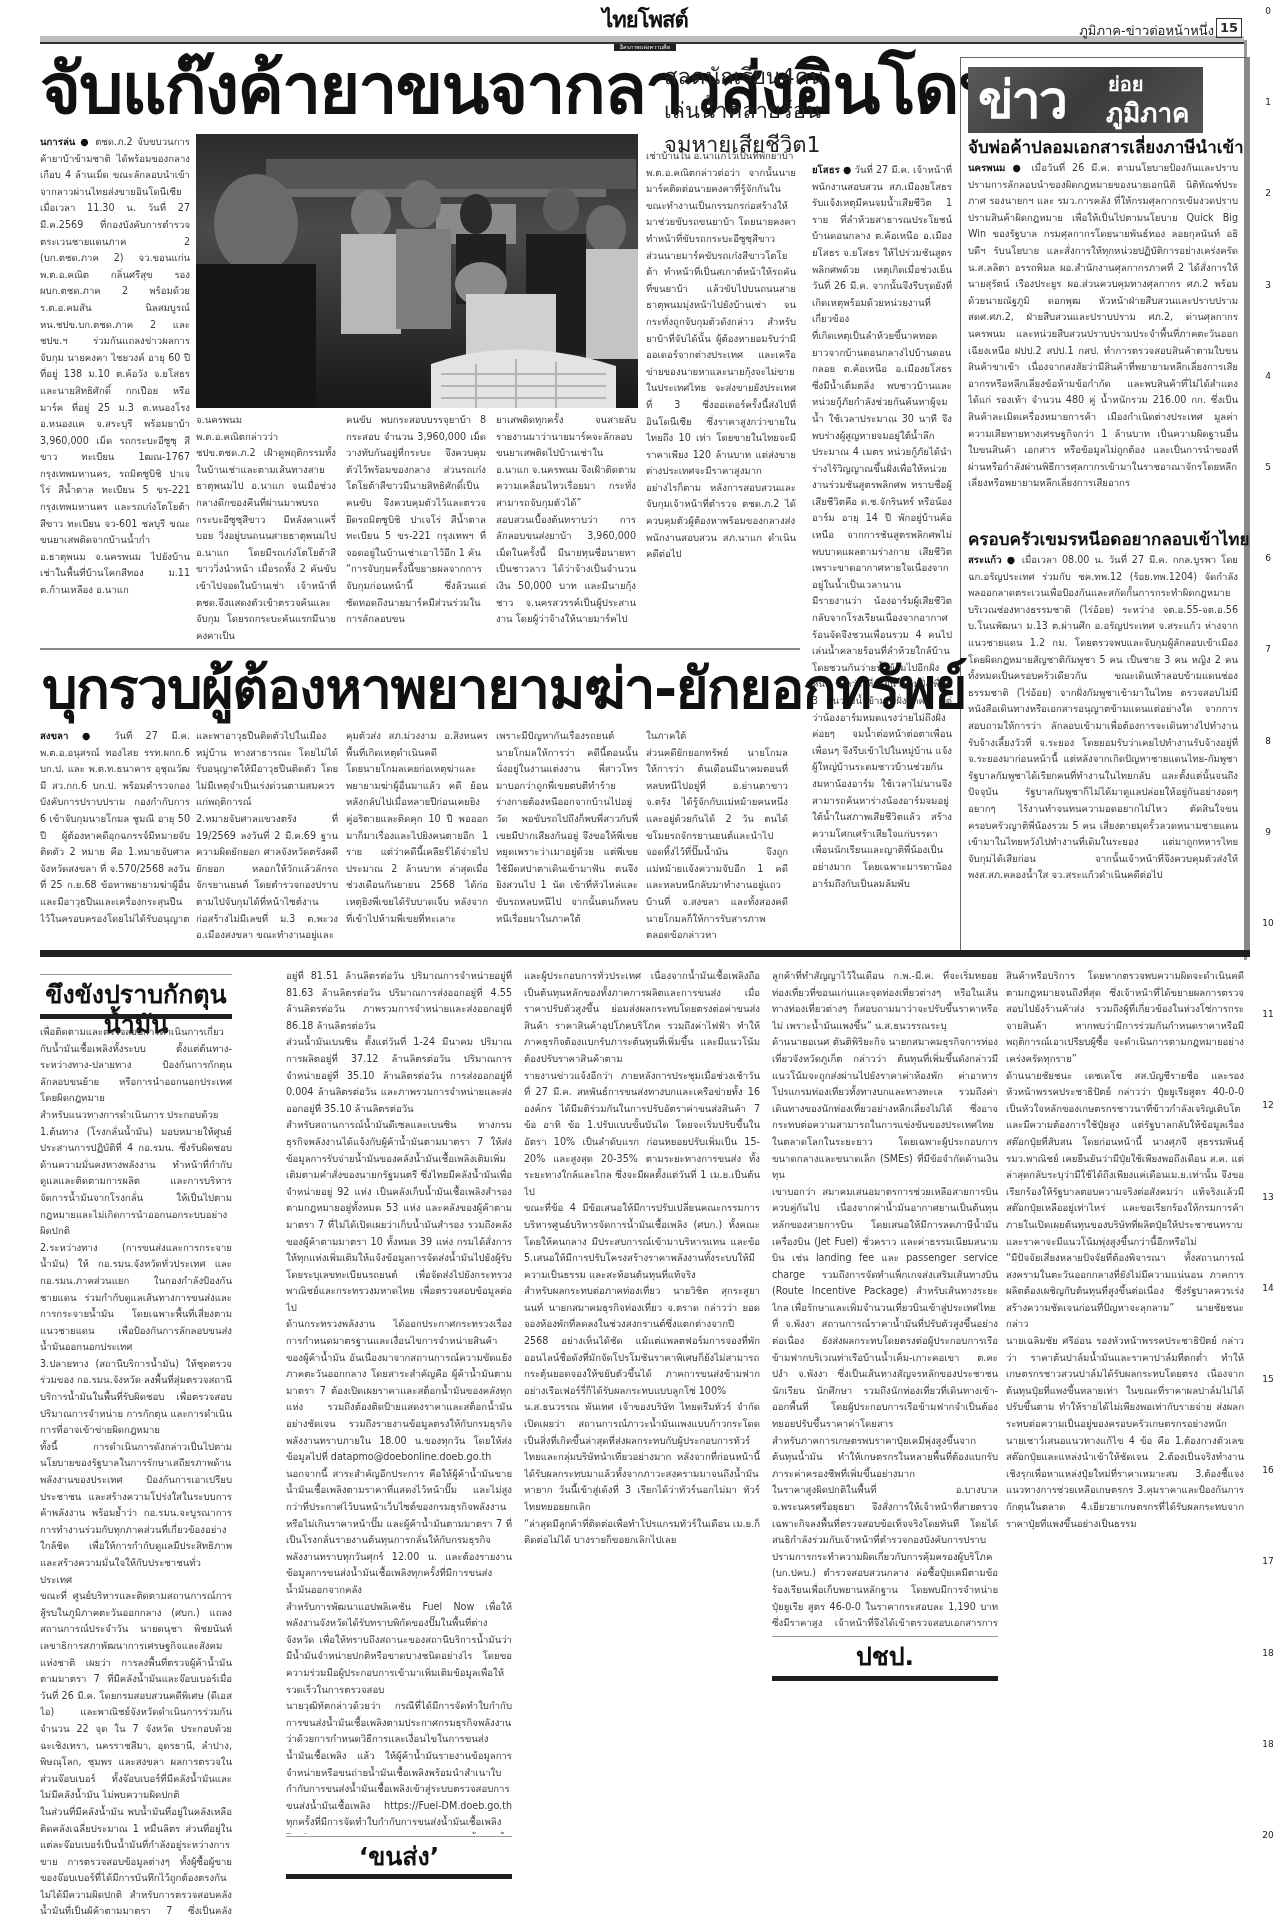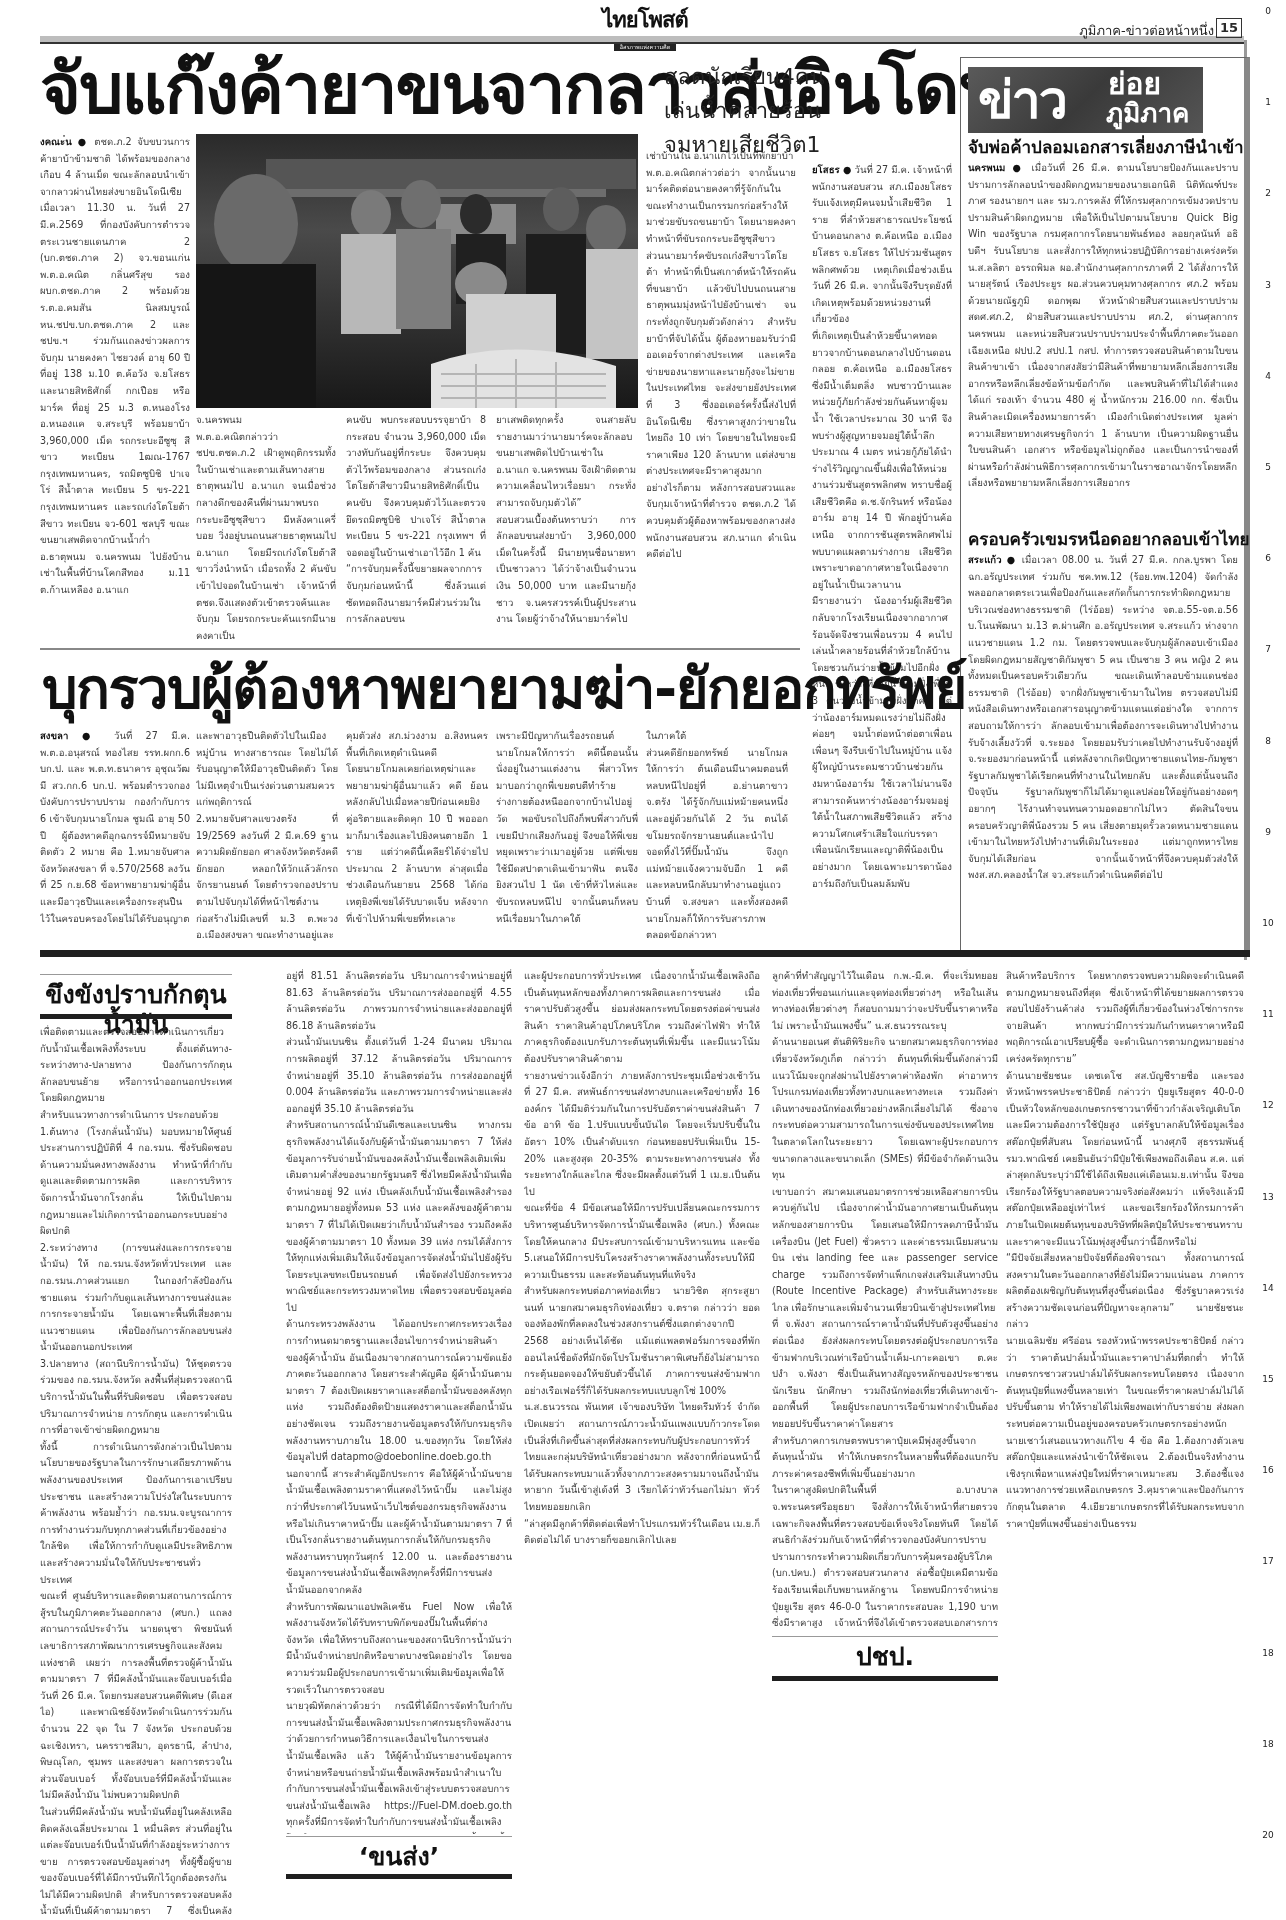--- a/index.html
+++ b/index.html
@@ -25,21 +25,21 @@
   .hl-main { left: 40px; top: 50px; font-weight: bold; font-size: 70px; line-height: 78px; color: #111; letter-spacing: -2px; white-space: nowrap; }
   .hl-second { left: 42px; top: 652px; font-weight: bold; font-size: 56px; line-height: 74px; color: #111; letter-spacing: -1.5px; white-space: nowrap; text-align: right; }
   .hl-side { left: 664px; top: 60px; font-size: 22px; line-height: 34px; color: #222; white-space: pre-line; }
 
   .photo { left: 196px; top: 134px; width: 442px; height: 274px; background: #1a1a1a; overflow: hidden; }
 
   
   .brief-box { left: 960px; top: 57px; width: 290px; height: 900px; border: 1px solid #666; border-right: 6px solid #888; }
   .brief-banner { left: 968px; top: 67px; width: 235px; height: 66px; background: linear-gradient(135deg,#5a5a5a,#3a3a3a 50%,#555); overflow: hidden; }
   .brief-banner .big { position: absolute; left: 10px; top: 4px; font-weight: bold; font-size: 52px; line-height: 58px; color: #fff; letter-spacing: -2px; }
-  .brief-banner .small1 { position: absolute; left: 140px; top: 2px; font-weight: bold; font-size: 30px; line-height: 30px; color: #fff; }
+  .brief-banner .small1 { position: absolute; left: 140px; top: 2px; font-weight: bold; font-size: 20px; line-height: 30px; color: #fff; }
   .brief-banner .small2 { position: absolute; left: 138px; top: 30px; font-weight: bold; font-size: 26px; line-height: 32px; color: #fff; }
   .brief-hl { font-weight: bold; font-size: 17px; line-height: 22px; color: #111; white-space: nowrap; }
 
   
   .thick-rule { left: 40px; top: 950px; width: 1210px; height: 7px; background: #1f1f1f; }
   .thin-rule { height: 1px; background: #999; }
   .sub-hl { font-weight: bold; font-size: 25px; line-height: 30px; color: #111; text-align: center; }
   .sub-rule { height: 5px; background: #1f1f1f; }
 </style>
 </head>
@@ -107,21 +107,21 @@
     <rect x="390" y="115" width="52" height="110" fill="#c4c4c4"></rect>
     <rect x="330" y="100" width="60" height="120" fill="#1d1d1d"></rect>
     <ellipse cx="285" cy="150" rx="26" ry="22" fill="#8a8a8a"></ellipse>
     <rect x="270" y="160" width="90" height="70" fill="#d0d0d0"></rect>
     <path d="M235 230 Q320 200 420 232 L420 274 L235 274 Z" fill="#e3e3e3"></path>
     <path d="M245 240 L410 240 M245 252 L410 252 M245 264 L410 264 M280 230 L280 274 M320 225 L320 274 M360 228 L360 274" stroke="#b5b5b5" stroke-width="2"></path>
   </svg>
 </div>
 
 <div id="drug-cols">
-    <div class="abs txt" style="left: 40px; top: 134px; width: 150px; height: 512px; overflow: hidden;"><span class="dl">งคณะ่น ●</span> <span>ตชด.ภ.2 จับขบวนการค้ายาบ้าข้ามชาติ ได้พร้อมของกลางเกือบ 4 ล้านเม็ด ขณะลักลอบนำเข้าจากลาวผ่านไทยส่งขายอินโดนีเซีย
+    <div class="abs txt" style="left: 40px; top: 134px; width: 150px; height: 512px; overflow: hidden;"><span class="dl">นการล่น ●</span> <span>ตชด.ภ.2 จับขบวนการค้ายาบ้าข้ามชาติ ได้พร้อมของกลางเกือบ 4 ล้านเม็ด ขณะลักลอบนำเข้าจากลาวผ่านไทยส่งขายอินโดนีเซีย
       เมื่อเวลา 11.30 น. วันที่ 27 มี.ค.2569 ที่กองบังคับการตำรวจตระเวนชายแดนภาค 2 (บก.ตชด.ภาค 2) จว.ขอนแก่น พ.ต.อ.คณิต กลิ่นศรีสุข รอง ผบก.ตชด.ภาค 2 พร้อมด้วย ร.ต.อ.คมสัน นิลสมบูรณ์ หน.ชปข.บก.ตชด.ภาค 2 และ ชปข.ฯ ร่วมกันแถลงข่าวผลการจับกุม นายคงคา ไชยวงค์ อายุ 60 ปี ที่อยู่ 138 ม.10 ต.ค้อวัง จ.ยโสธร และนายสิทธิศักดิ์ กกเปือย หรือ มาร์ค ที่อยู่ 25 ม.3 ต.หนองโรง อ.หนองแค จ.สระบุรี พร้อมยาบ้า 3,960,000 เม็ด รถกระบะอีซูซุ สีขาว ทะเบียน 1ฒณ-1767 กรุงเทพมหานคร, รถมิตซูบิชิ ปาเจโร่ สีน้ำตาล ทะเบียน 5 ขร-221 กรุงเทพมหานคร และรถเก๋งโตโยต้า สีขาว ทะเบียน จว-601 ชลบุรี ขณะขนยาเสพติดจากบ้านน้ำก่ำ อ.ธาตุพนม จ.นครพนม ไปยังบ้านเช่าในพื้นที่บ้านโคกสีทอง ม.11 ต.ก้านเหลือง อ.นาแก</span></div>
     <div class="abs txt" style="left: 196px; top: 412px; width: 140px; height: 234px; overflow: hidden;"><span>จ.นครพนม
       พ.ต.อ.คณิตกล่าวว่า ชปข.ตชด.ภ.2 เฝ้าดูพฤติกรรมทั้งในบ้านเช่าและตามเส้นทางสายธาตุพนมไป อ.นาแก จนเมื่อช่วงกลางดึกของคืนที่ผ่านมาพบรถกระบะอีซูซุสีขาว มีหลังคาแครี่บอย วิ่งอยู่บนถนนสายธาตุพนมไป อ.นาแก โดยมีรถเก๋งโตโยต้าสีขาววิ่งนำหน้า เมื่อรถทั้ง 2 คันขับเข้าไปจอดในบ้านเช่า เจ้าหน้าที่ ตชด.จึงแสดงตัวเข้าตรวจค้นและจับกุม โดยรถกระบะคันแรกมีนายคงคาเป็น</span></div>
     <div class="abs txt" style="left: 346px; top: 412px; width: 140px; height: 234px; overflow: hidden;"><span>คนขับ พบกระสอบบรรจุยาบ้า 8 กระสอบ จำนวน 3,960,000 เม็ด วางทับกันอยู่ที่กระบะ จึงควบคุมตัวไว้พร้อมของกลาง ส่วนรถเก๋งโตโยต้าสีขาวมีนายสิทธิศักดิ์เป็นคนขับ จึงควบคุมตัวไว้และตรวจยึดรถมิตซูบิชิ ปาเจโร่ สีน้ำตาล ทะเบียน 5 ขร-221 กรุงเทพฯ ที่จอดอยู่ในบ้านเช่าเอาไว้อีก 1 คัน
       “การจับกุมครั้งนี้ขยายผลจากการจับกุมก่อนหน้านี้ ซึ่งล้วนแต่ซัดทอดถึงนายมาร์คมีส่วนร่วมในการลักลอบขน</span></div>
     <div class="abs txt" style="left: 496px; top: 412px; width: 140px; height: 234px; overflow: hidden;"><span>ยาเสพติดทุกครั้ง จนสายลับรายงานมาว่านายมาร์คจะลักลอบขนยาเสพติดไปบ้านเช่าใน อ.นาแก จ.นครพนม จึงเฝ้าติดตามความเคลื่อนไหวเรื่อยมา กระทั่งสามารถจับกุมตัวได้”
       สอบสวนเบื้องต้นทราบว่า การลักลอบขนส่งยาบ้า 3,960,000 เม็ดในครั้งนี้ มีนายทุนชื่อนายหา เป็นชาวลาว ได้ว่าจ้างเป็นจำนวนเงิน 50,000 บาท และมีนายกุ้ง ชาว จ.นครสวรรค์เป็นผู้ประสานงาน โดยผู้ว่าจ้างให้นายมาร์คไป</span></div>
     <div class="abs txt" style="left: 646px; top: 148px; width: 150px; height: 512px; overflow: hidden;"><span>เช่าบ้านใน อ.นาแกไว้เป็นที่พักยาบ้า
       พ.ต.อ.คณิตกล่าวต่อว่า จากนั้นนายมาร์คติดต่อนายคงคาที่รู้จักกันในขณะทำงานเป็นกรรมกรก่อสร้างให้มาช่วยขับรถขนยาบ้า โดยนายคงคาทำหน้าที่ขับรถกระบะอีซูซุสีขาว ส่วนนายมาร์คขับรถเก๋งสีขาวโตโยต้า ทำหน้าที่เป็นสเกาต์หน้าให้รถคันที่ขนยาบ้า แล้วขับไปบนถนนสายธาตุพนมมุ่งหน้าไปยังบ้านเช่า จนกระทั่งถูกจับกุมตัวดังกล่าว สำหรับยาบ้าที่จับได้นั้น ผู้ต้องหายอมรับว่ามีออเดอร์จากต่างประเทศ และเครือข่ายของนายหาและนายกุ้งจะไม่ขายในประเทศไทย จะส่งขายยังประเทศที่ 3 ซึ่งออเดอร์ครั้งนี้ส่งไปที่อินโดนีเซีย ซึ่งราคาสูงกว่าขายในไทยถึง 10 เท่า โดยขายในไทยจะมีราคาเพียง 120 ล้านบาท แต่ส่งขายต่างประเทศจะมีราคาสูงมาก
       อย่างไรก็ตาม หลังการสอบสวนและจับกุมเจ้าหน้าที่ตำรวจ ตชด.ภ.2 ได้ควบคุมตัวผู้ต้องหาพร้อมของกลางส่งพนักงานสอบสวน สภ.นาแก ดำเนินคดีต่อไป</span></div>

